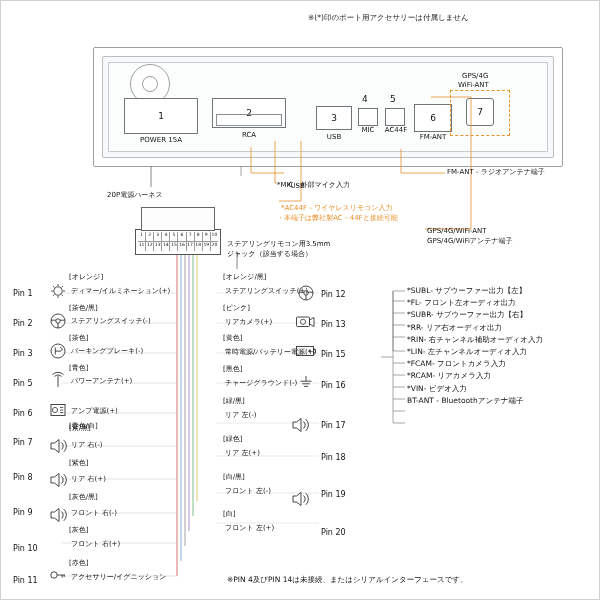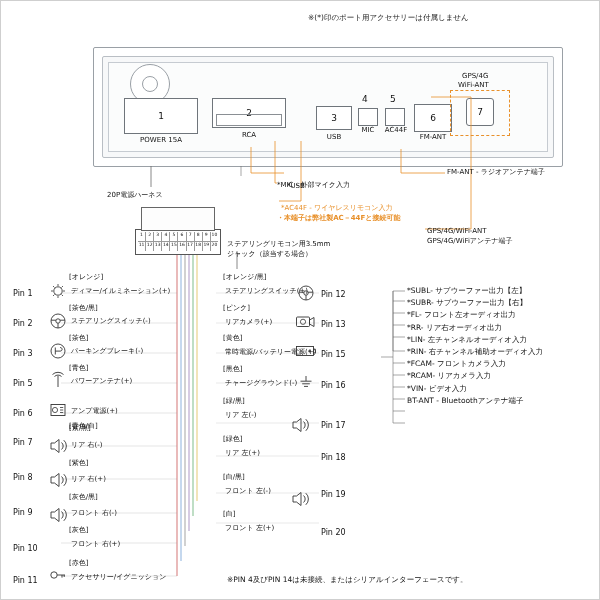--- a/index.html
+++ b/index.html
@@ -163,21 +163,21 @@
       <span class="pin-cell tiny" style="flex:1;text-align:center;font-size:4.5px;">19</span>
       <span class="tiny" style="flex:1;text-align:center;font-size:4.5px;">20</span>
     </div>
   </div>
   <div class="abs" style="left:140px;top:206px;width:72px;height:22px;border:1px solid #666;background:#fdfdfd;"></div>
 
   <div class="abs t" style="left:106px;top:190px;">20P電源ハーネス</div>
   <div class="abs t" style="left:286px;top:181px;">*USB</div>
   <div class="abs t" style="left:276px;top:180px;">*MIC - 外部マイク入力</div>
   <div class="abs t" style="left:280px;top:203px;color:#e8902a;">*AC44F - ワイヤレスリモコン入力</div>
-  <div class="abs t" style="left:276px;top:213px;color:#e8902a;font-weight:bold;">・本端子は弊社製AC－44Fと接続可能</div>
+  <div class="abs t" style="left:276px;top:213px;color:#e8902a;">・本端子は弊社製AC－44Fと接続可能</div>
   <div class="abs t" style="left:446px;top:167px;">FM-ANT - ラジオアンテナ端子</div>
   <div class="abs t" style="left:426px;top:226px;">GPS/4G/WiFi-ANT</div>
   <div class="abs t" style="left:426px;top:236px;">GPS/4G/WiFiアンテナ端子</div>
   <div class="abs t" style="left:226px;top:239px;">ステアリングリモコン用3.5mm</div>
   <div class="abs t" style="left:226px;top:249px;">ジャック（該当する場合）</div>
 
   <div class="abs t" style="left:68px;top:272px;">[オレンジ]</div>
   <div class="abs t8" style="left:12px;top:288px;">Pin 1</div>
   <svg class="abs" style="left:48px;top:282px;" width="18" height="16" viewBox="0 0 18 16">
       <circle cx="9" cy="8" r="4.2" fill="none" stroke="#333" stroke-width="0.9"></circle>
@@ -308,25 +308,25 @@
       <path d="M14.5 7.5a4.5 4.5 0 0 1 0 7M16.8 5.2a7.8 7.8 0 0 1 0 11.6" fill="none" stroke="#333" stroke-width="0.9"></path>
     </svg>
   <div class="abs t8" style="left:320px;top:489px;">Pin 19</div>
 
   <div class="abs t" style="left:222px;top:509px;">[白]</div>
   <div class="abs t" style="left:224px;top:523px;">フロント 左(+)</div>
   <div class="abs t8" style="left:320px;top:527px;">Pin 20</div>
 
   <div class="abs rightlist" style="left:406px;top:284px;">
     <div>*SUBL- サブウーファー出力【左】</div>
+    <div>*FL- フロント左オーディオ出力</div>
     <div>*SUBR- サブウーファー出力【右】</div>
-    <div>*FL- フロント左オーディオ出力</div>
     <div>*RR- リア右オーディオ出力</div>
+    <div>*RIN- 右チャンネル補助オーディオ入力</div>
     <div>*LIN- 左チャンネルオーディオ入力</div>
-    <div>*RIN- 右チャンネル補助オーディオ入力</div>
     <div>*FCAM- フロントカメラ入力</div>
     <div>*RCAM- リアカメラ入力</div>
     <div>*VIN- ビデオ入力</div>
     <div>BT-ANT - Bluetoothアンテナ端子</div>
   </div>
 
   <div class="abs footer" style="left:226px;top:574px;">※PIN 4及びPIN 14は未接続、またはシリアルインターフェースです。</div>
 
 </div>
 

